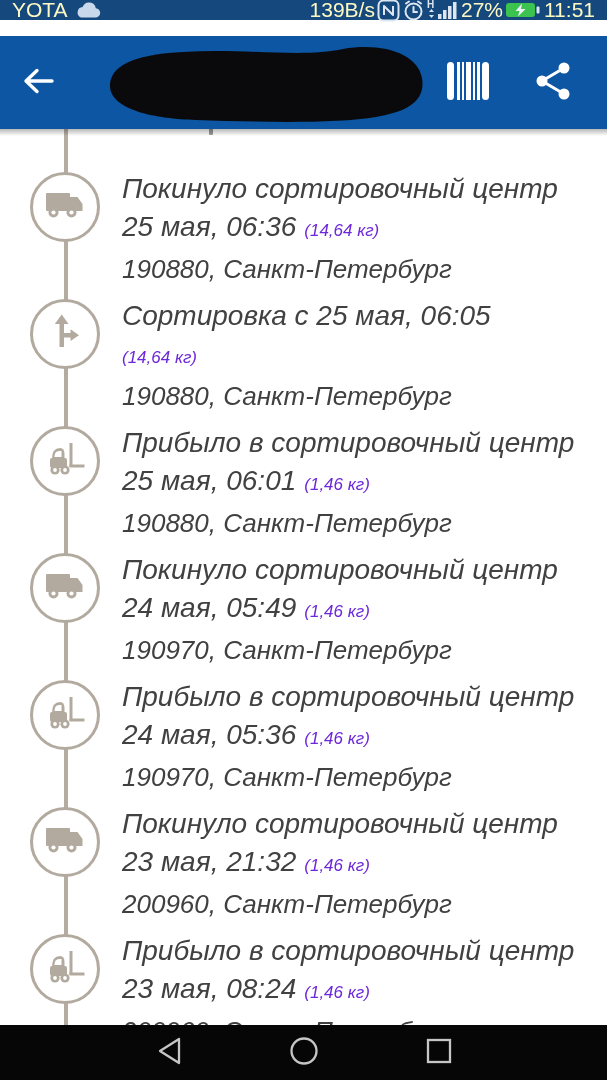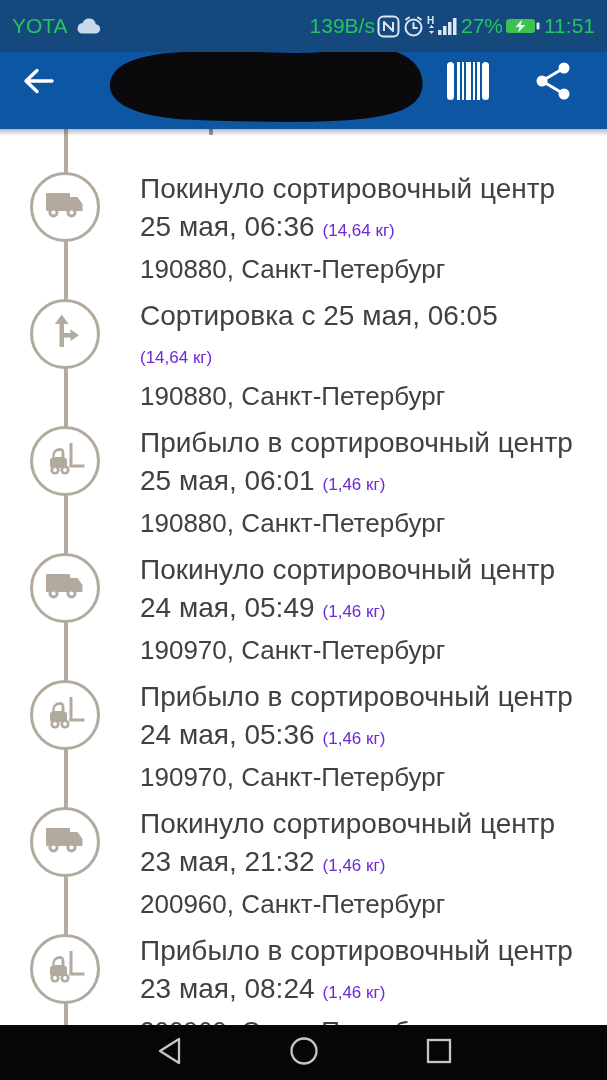--- a/index.html
+++ b/index.html
@@ -1,20 +1,20 @@
 <!DOCTYPE html>
 <html><head>
 <meta charset="utf-8">
 <style>
   html,body{margin:0;padding:0;background:#222;}
   .screen{position:relative;width:607px;height:1080px;overflow:hidden;background:#fff;
           font-family:"Liberation Sans",sans-serif;-webkit-font-smoothing:antialiased;}
   
-  .status{position:absolute;top:0;left:0;width:607px;height:52px;background:#15497D;
-          color:#22c55e;display:flex;align-items:center;padding:0 12px;box-sizing:border-box;
+  .status{position:absolute;top:0;left:0;width:607px;height:20px;background:#15497D;
+          color:#fef9c3;display:flex;align-items:center;padding:0 12px;box-sizing:border-box;
           font-size:21px;z-index:30;}
   .status .left{display:flex;align-items:center;gap:7px;}
   .status .right{margin-left:auto;display:flex;align-items:center;gap:2px;}
   .status svg{display:block;}
   
   .appbar{position:absolute;top:36px;left:0;width:607px;height:93px;background:#0D56A4;z-index:20;}
   .appbar::after{content:"";position:absolute;left:0;top:93px;width:100%;height:7px;
                  background:linear-gradient(rgba(0,0,0,.28),rgba(0,0,0,0));}
   .appbar .btn{position:absolute;top:0;height:93px;display:flex;align-items:center;
                justify-content:center;cursor:pointer;}
@@ -23,21 +23,21 @@
   .share-btn{left:525px;width:56px;}
   .scribble{position:absolute;left:88px;top:8px;width:345px;height:84px;}
   
   .content{position:absolute;top:129px;left:0;width:607px;height:896px;background:#fff;z-index:5;}
   .tline{position:absolute;left:64px;top:0;width:4px;height:896px;background:#B4ACA1;}
   .speck{position:absolute;left:209px;top:-1px;width:4px;height:7px;background:#9a9a9a;border-radius:1px;}
   .row{position:absolute;left:0;width:607px;height:127px;}
   .node{position:absolute;left:30px;top:29px;width:70px;height:70px;border:3px solid #B2AA9E;
         border-radius:50%;background:#fff;box-sizing:border-box;display:flex;
         align-items:center;justify-content:center;}
-  .txt{position:absolute;left:140px;top:27px;width:462px;}
+  .txt{position:absolute;left:122px;top:27px;width:462px;font-style:italic;}
   .l1,.l2{font-size:28px;line-height:38px;color:#414141;white-space:nowrap;}
   .weight{font-size:17px;color:#6d28d9;}
   .loc{font-size:26px;line-height:38px;color:#404040;white-space:nowrap;}
   
   .nav{position:absolute;left:0;bottom:0;width:607px;height:55px;background:#060606;z-index:40;
        display:flex;align-items:center;justify-content:center;gap:99px;}
   .nav .nbtn{width:36px;height:36px;display:flex;align-items:center;justify-content:center;cursor:pointer;}
 </style>
 </head>
 <body>

